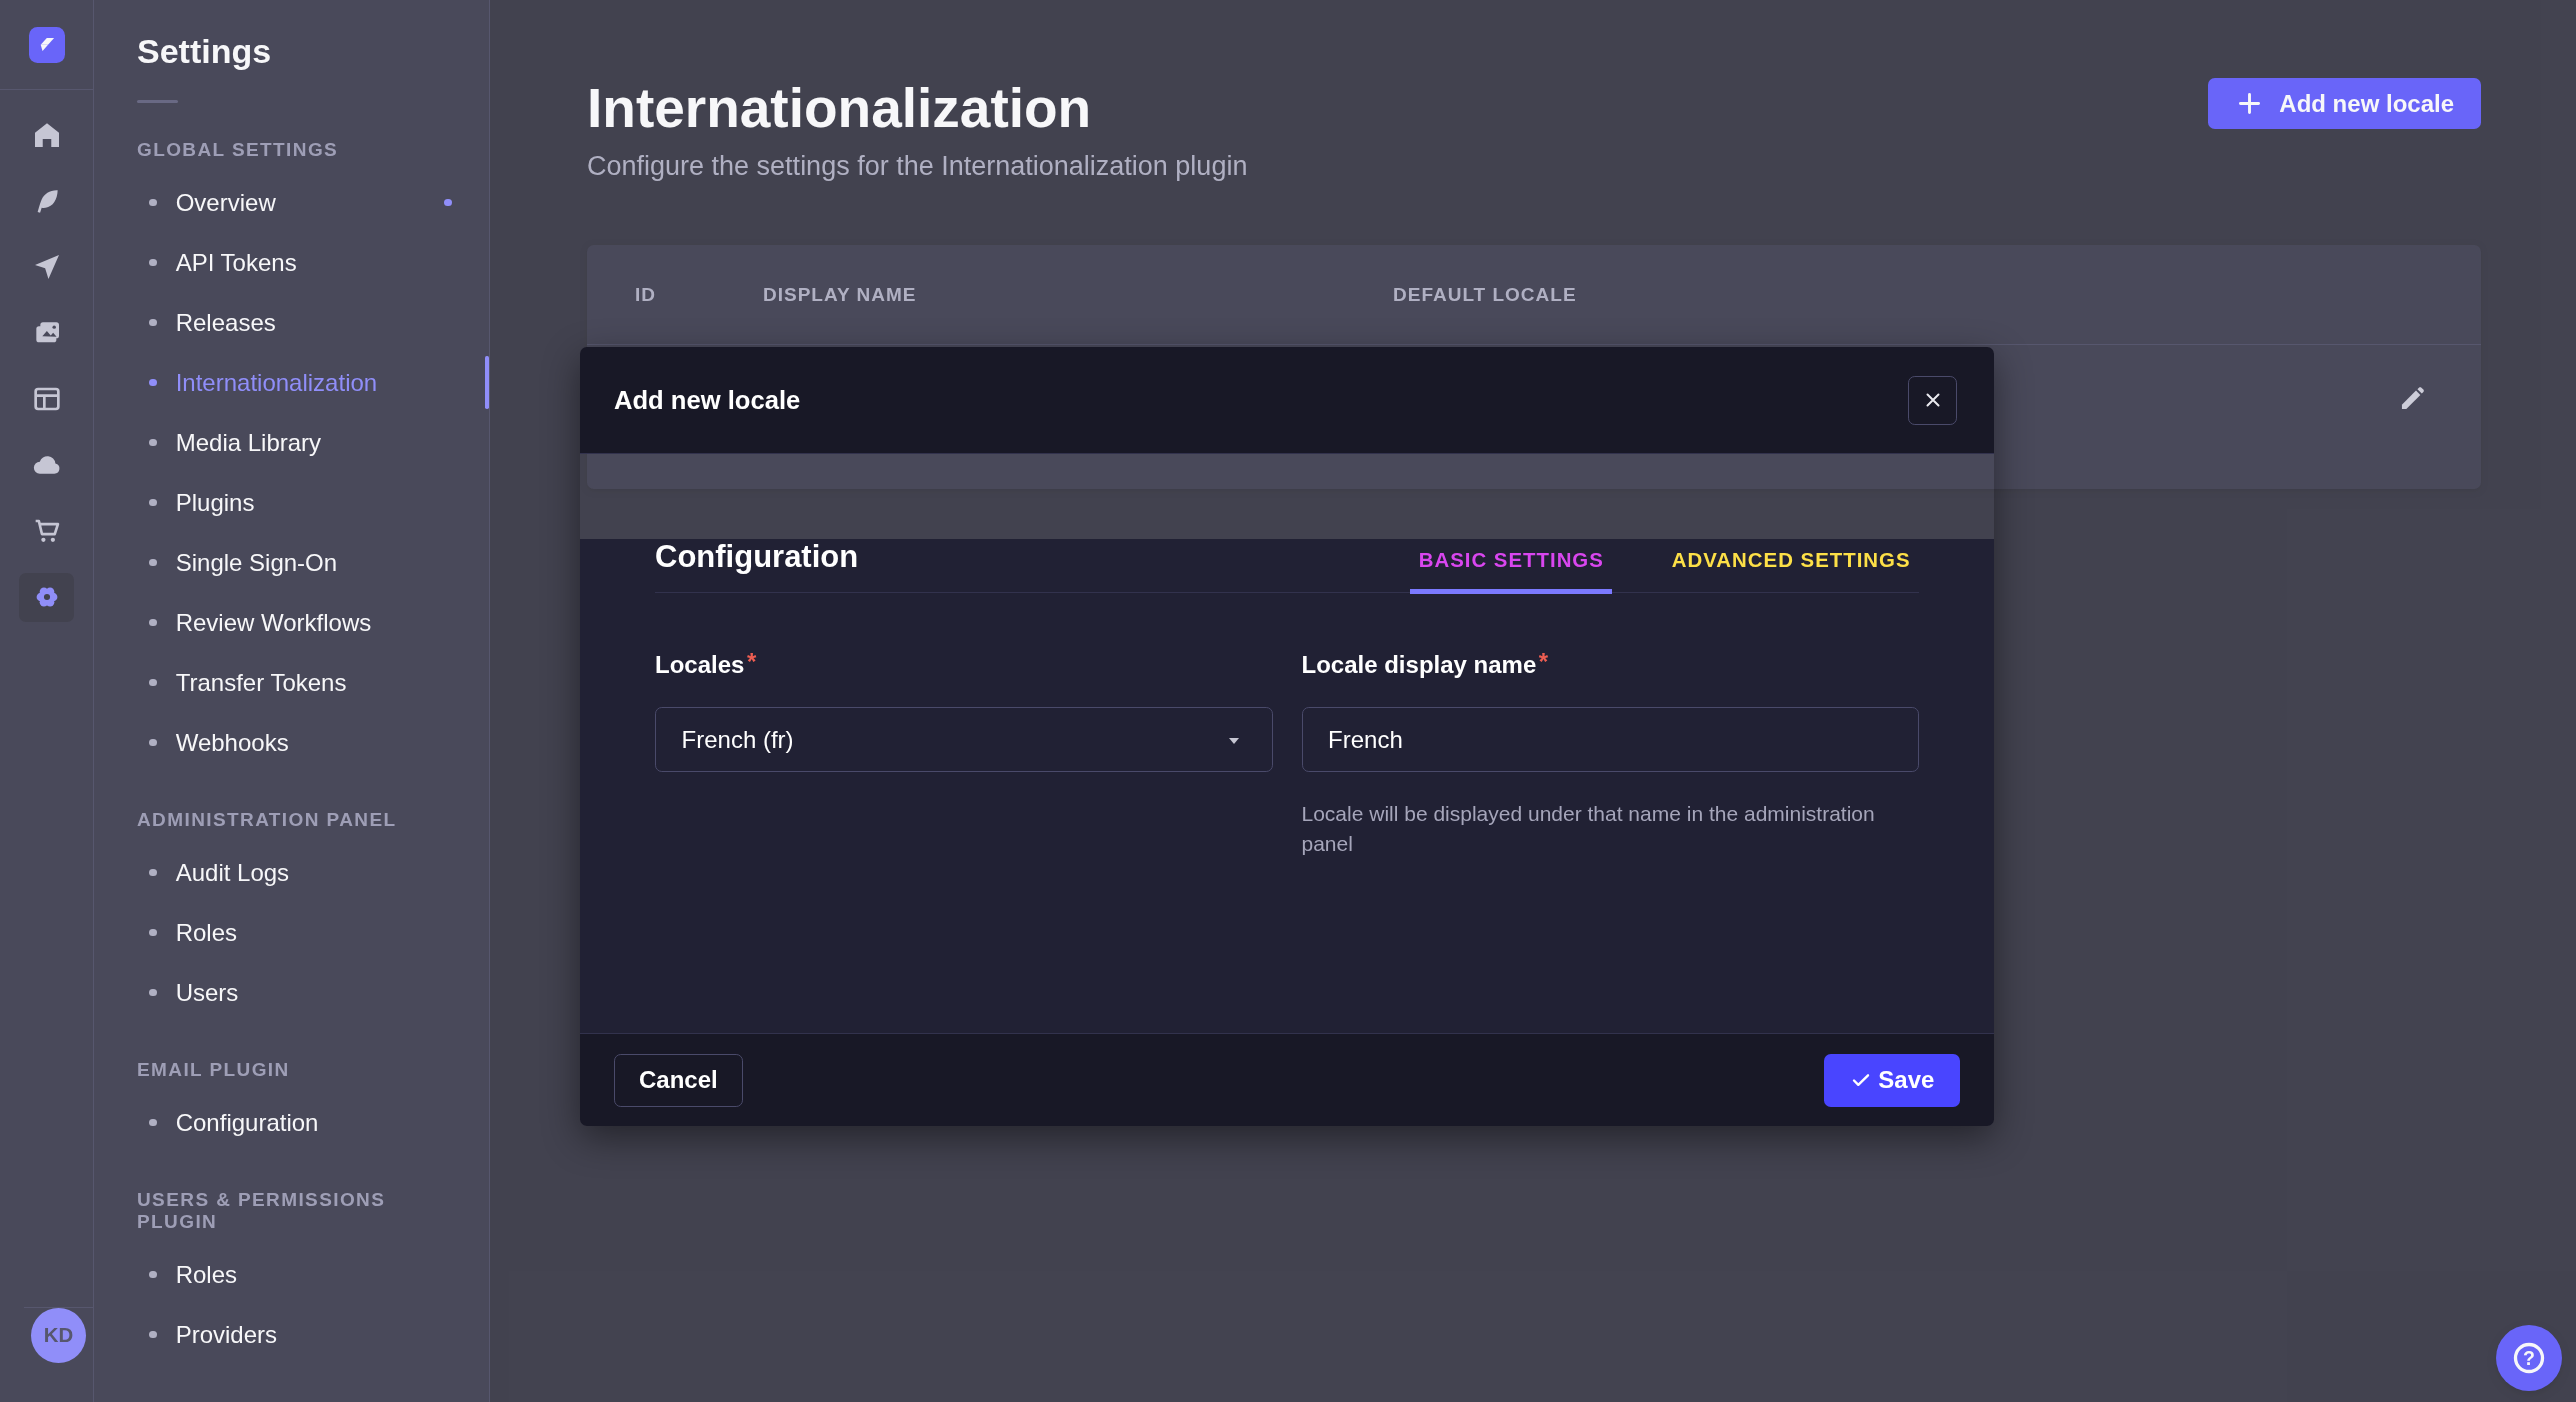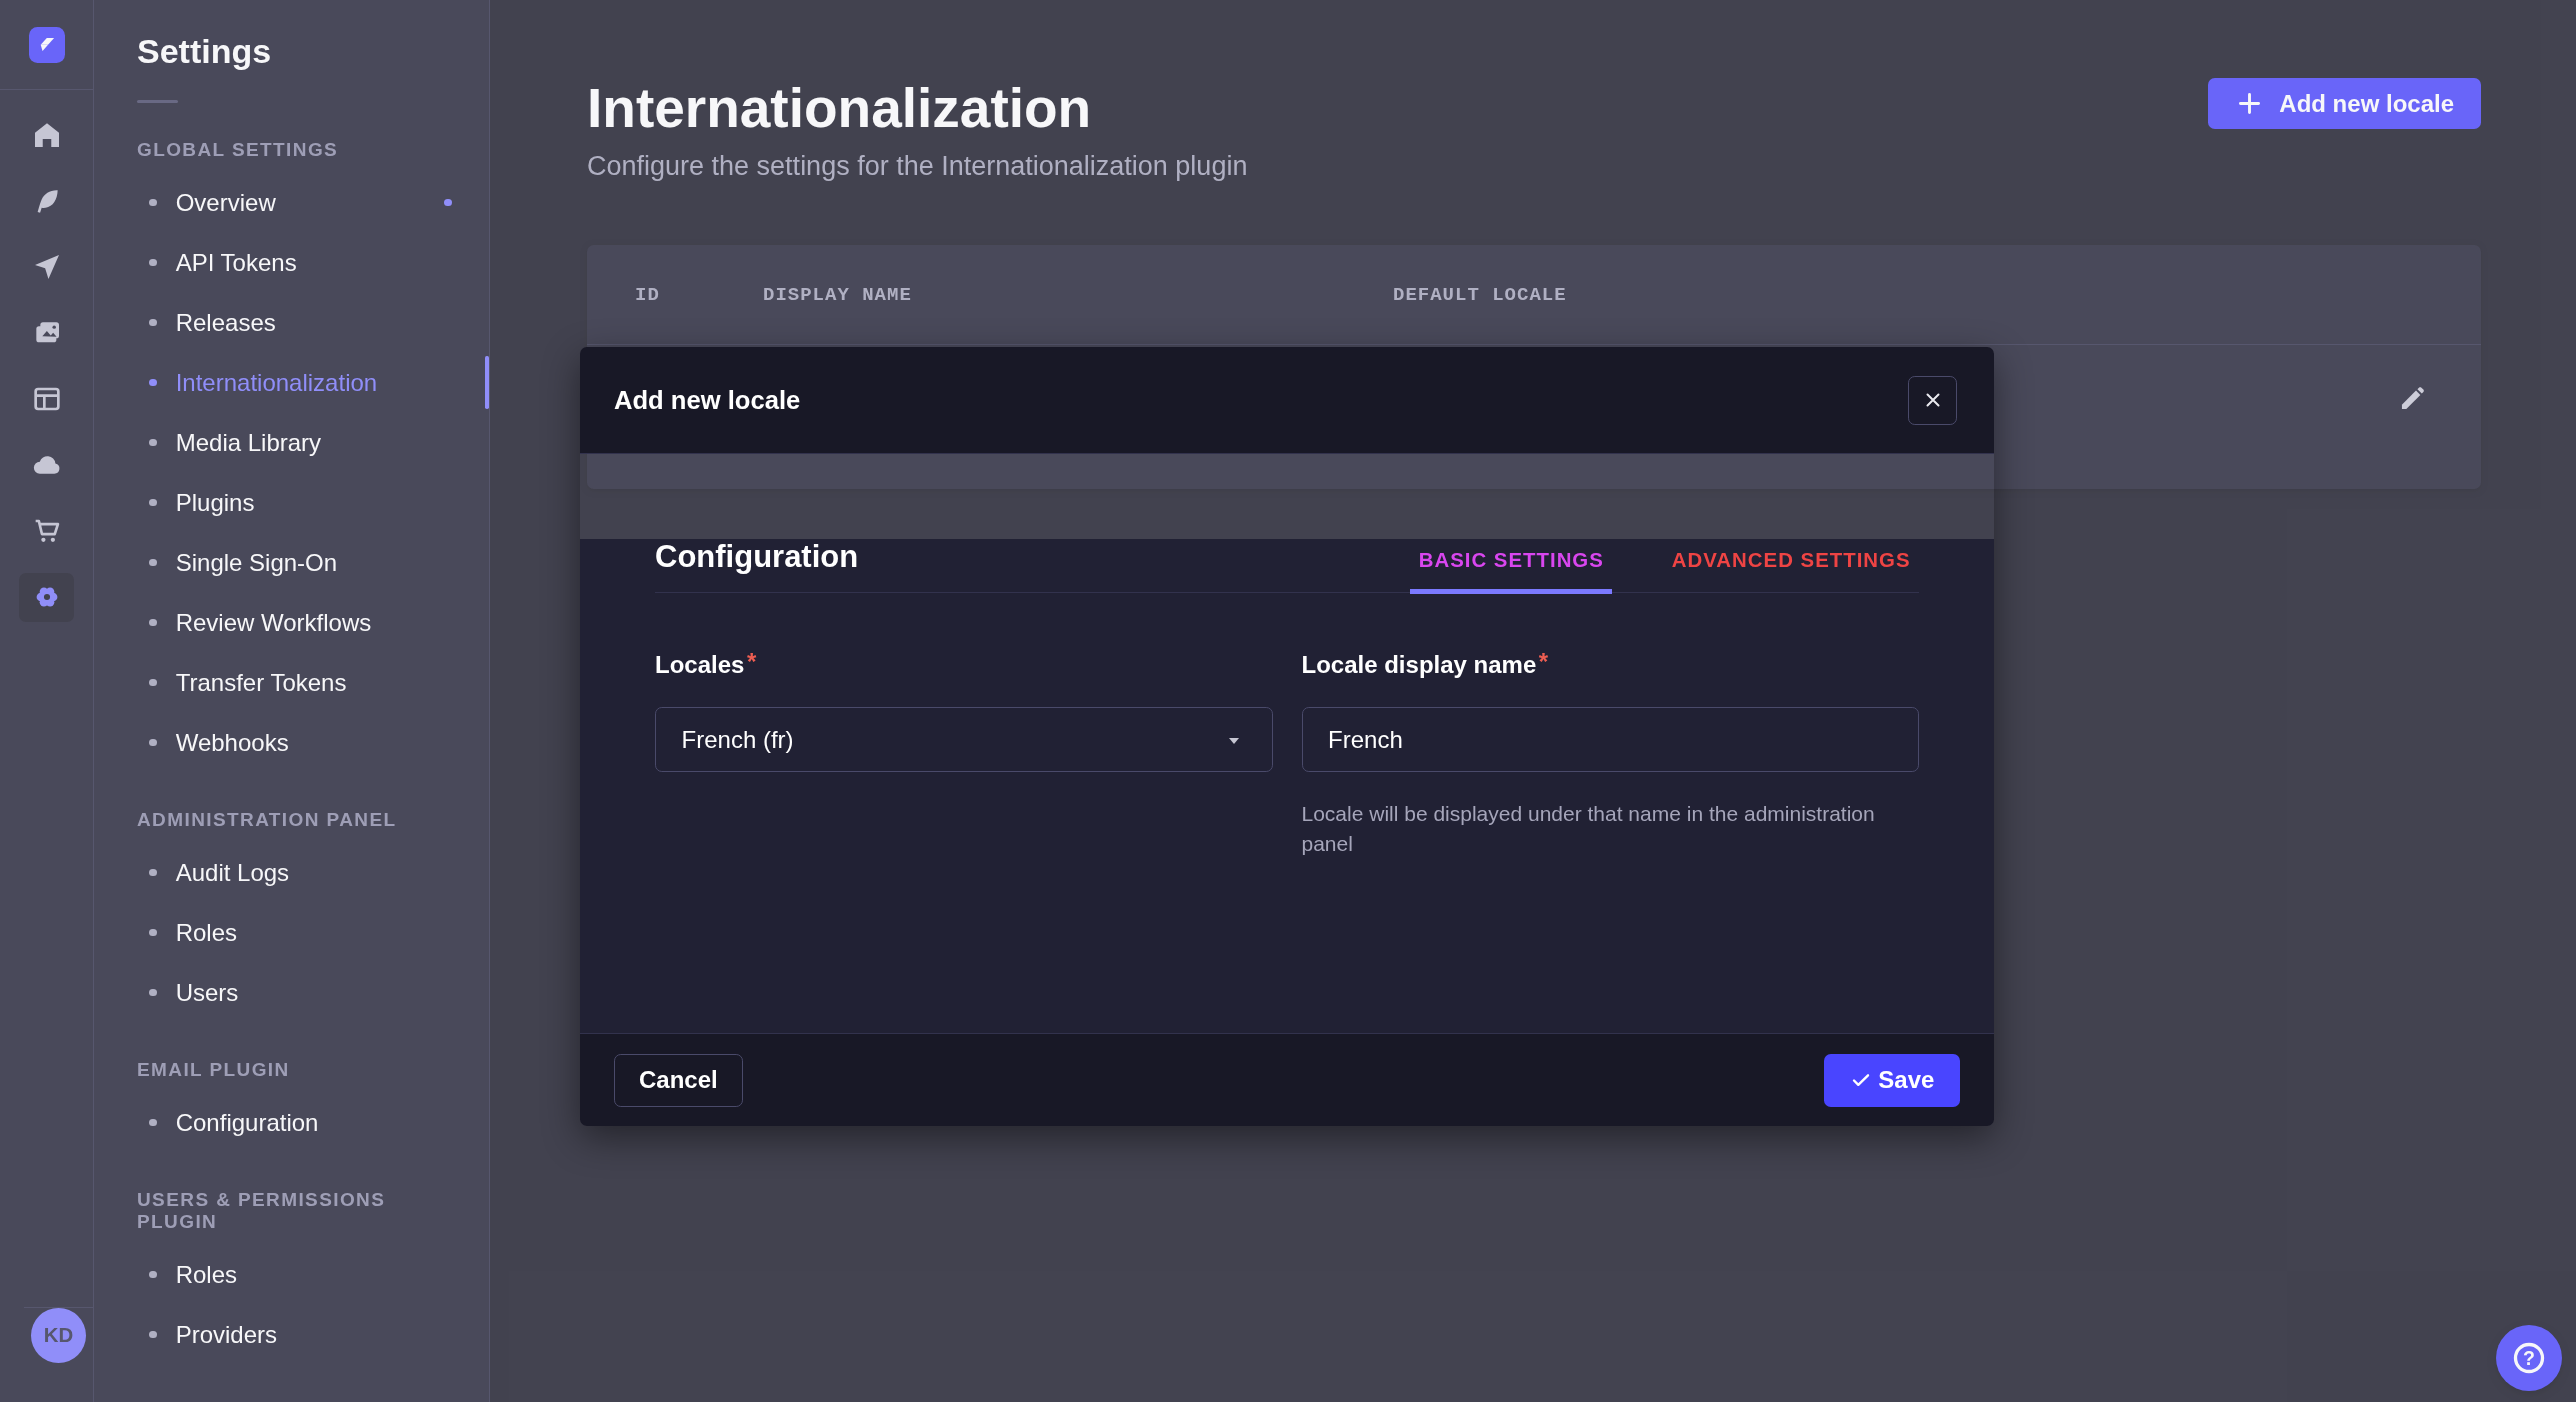--- a/index.html
+++ b/index.html
@@ -44,41 +44,41 @@
 
   
   .main { flex: 1; position: relative; background: #181826; }
   .page-header { display: flex; justify-content: space-between; align-items: flex-start; padding: 75px 95px 0 97px; }
   .page-title { font-size: 55px; font-weight: 700; line-height: 1.2; }
   .page-subtitle { font-size: 27px; color: #A5A5BA; margin-top: 10.2px; }
   .btn { border: none; cursor: pointer; font-family: inherit; display: inline-flex; align-items: center; justify-content: center; }
   .btn-primary { background: #4945FF; color: #fff; border-radius: 6.8px; }
   .add-btn { height: 51px; padding: 0 27px; gap: 15.3px; font-size: 24px; font-weight: 600; margin-top: 3.4px; }
 
-  .table-card { margin: 63px 95px 0 97px; height: 244px; background: #212134; border-radius: 6.8px; box-shadow: 0 1.7px 6.8px rgba(0,0,0,0.25); font-family: Liberation Mono, monospace; }
+  .table-card { margin: 63px 95px 0 97px; height: 244px; background: #212134; border-radius: 6.8px; box-shadow: 0 1.7px 6.8px rgba(0,0,0,0.25); }
   .t-row { display: grid; grid-template-columns: 128px 630px 1fr 162px; align-items: center; padding: 0 48px; }
   .t-head { height: 100px; border-bottom: 0.9px solid #32324D; }
   .t-head .t-cell { font-size: 19px; font-weight: 700; letter-spacing: 1px; color: #A5A5BA; }
   .t-body { height: 106px; }
   .t-actions { justify-self: end; }
   .icon-btn { background: transparent; border: none; cursor: pointer; width: 41px; height: 41px; display: flex; align-items: center; justify-content: center; }
 
   .fab { position: absolute; right: 13.6px; bottom: 11px; width: 66px; height: 66px; border-radius: 50%; background: #4945FF; border: none; cursor: pointer; display: flex; align-items: center; justify-content: center; box-shadow: 0 3.4px 8.5px rgba(0,0,0,0.3); }
 
   
   .backdrop { position: absolute; inset: 0; background: rgba(220,220,228,0.22); z-index: 40; }
   .modal { position: absolute; left: 580px; top: 347px; width: 1414px; z-index: 50; border-radius: 6.8px; box-shadow: 0 12px 37px rgba(0,0,0,0.45); }
   .modal-header { height: 107px; background: #181826; border-bottom: 0.9px solid #32324D; border-radius: 6.8px 6.8px 0 0; display: flex; align-items: center; justify-content: space-between; padding: 0 37px 0 34px; }
   .modal-title { font-size: 25.6px; font-weight: 600; }
   .close-btn { width: 49px; height: 49px; border-radius: 6.8px; border: 0.9px solid #4A4A6A; background: transparent; cursor: pointer; display: flex; align-items: center; justify-content: center; }
   .modal-body { height: 494px; background: #212134; padding: 0 75px; }
   .config-head { display: flex; justify-content: space-between; align-items: flex-end; margin-top: 85px; border-bottom: 0.9px solid #32324D; }
   .config-title { font-size: 31px; font-weight: 600; margin-bottom: 17px; }
   .tabs { display: flex; gap: 51px; }
-  .tab { position: relative; padding: 0 8.5px 20.4px; font-size: 20.4px; font-weight: 700; letter-spacing: 1px; color: #ef4444; cursor: pointer; background: none; border: none; font-family: inherit; }
+  .tab { position: relative; padding: 0 8.5px 20.4px; font-size: 20.4px; font-weight: 700; letter-spacing: 1px; color: #fde047; cursor: pointer; background: none; border: none; font-family: inherit; }
   .tab.active { color: #d946ef; }
   .tab.active::after { content: ""; position: absolute; left: 0; right: 0; bottom: -1.7px; height: 4.3px; background: #7B79FF; }
   .form-row { display: flex; gap: 29px; margin-top: 58px; }
   .field { flex: 1; min-width: 0; }
   .field-label { font-size: 24px; font-weight: 700; margin-bottom: 28px; }
   .req { color: #EE5E52; margin-left: 2.6px; position: relative; top: -2.6px; }
   .control { height: 65px; border: 0.9px solid #4A4A6A; border-radius: 6.8px; background: #212134; display: flex; align-items: center; padding: 0 25.6px; font-size: 24px; color: #ffffff; width: 100%; }
   .select-control { justify-content: space-between; cursor: pointer; }
   input.control { font-family: inherit; outline: none; }
   .hint { margin-top: 27px; font-size: 21px; line-height: 30px; color: #A5A5BA; }

